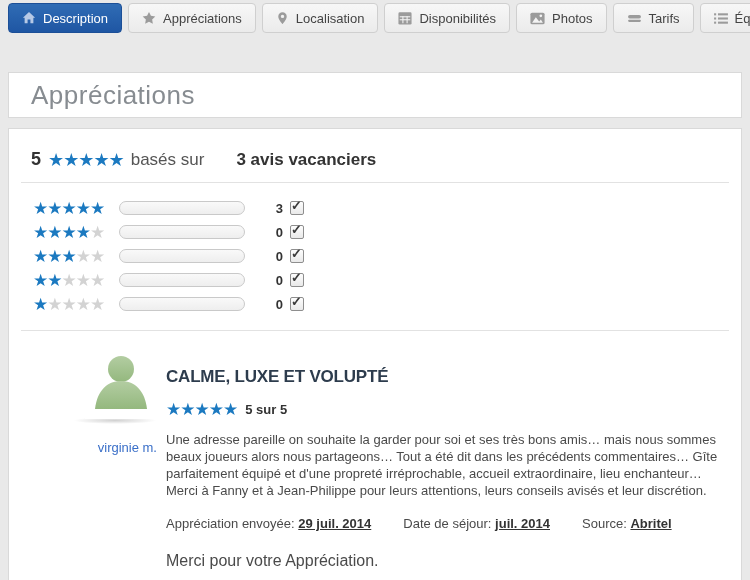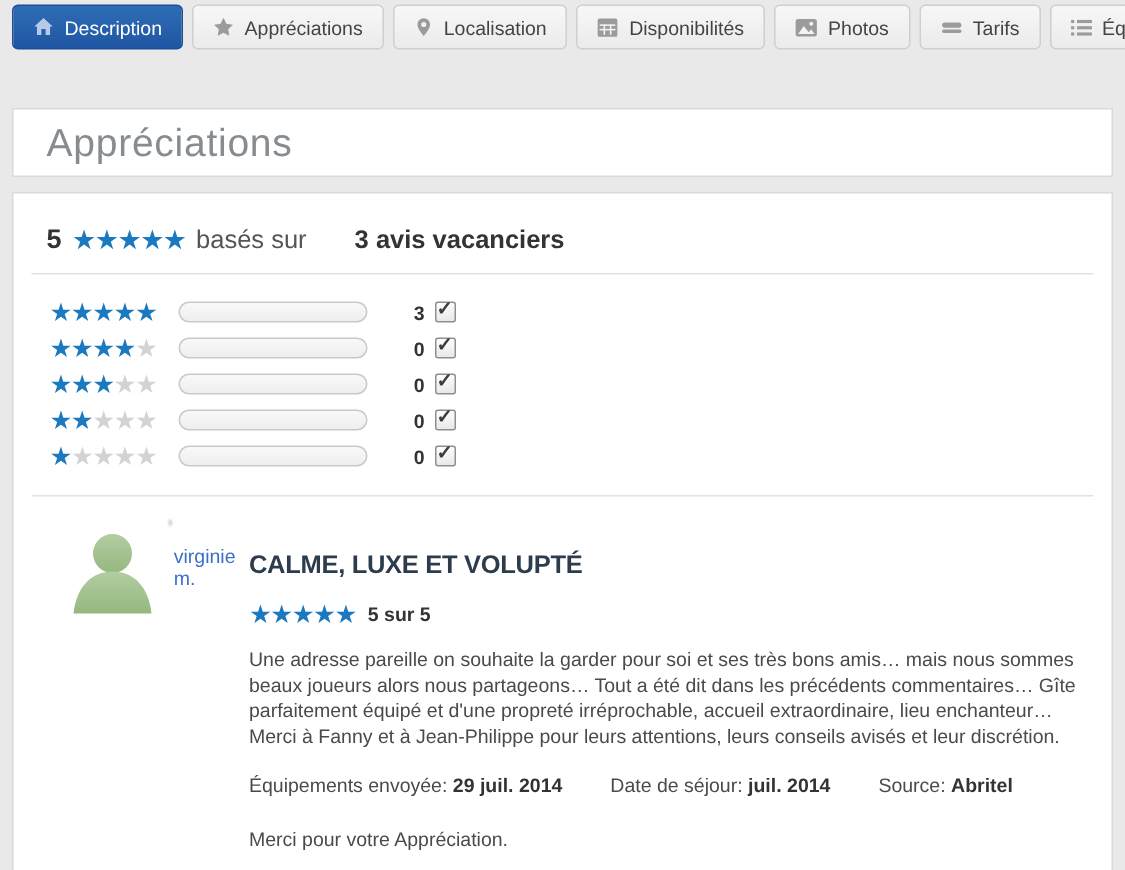--- a/index.html
+++ b/index.html
@@ -82,21 +82,21 @@
     cursor:pointer;
   }
   .checkbox::after{
     content:"✓";position:absolute;top:-4px;left:0px;
     font-size:13px;font-weight:bold;color:#3c3c3c;
   }
   .divider2{border:none;border-top:1px solid #e2e2e2;margin:14px 12px 0 12px;}
 
   
   .review{display:flex;padding:16px 22px 0 30px;}
-  .review-left{width:118px;flex:none;display:flex;flex-direction:row;align-items:flex-start;}
+  .review-left{width:118px;flex:none;display:flex;flex-direction:column;align-items:flex-end;}
   .avatar{
     width:72px;height:72px;background:#fff;position:relative;
   }
   .avatar svg{display:block;}
   .avatar-shadow{
     width:84px;height:7px;margin-top:-2px;border-radius:50%;
     background:radial-gradient(ellipse at center, rgba(0,0,0,.18), rgba(0,0,0,0) 70%);
   }
   .author{margin-top:16px;font-size:13px;color:#3a6fc8;cursor:pointer;}
   .review-right{flex:1;padding-left:9px;}
@@ -104,22 +104,22 @@
     font-size:17px;font-weight:bold;color:#2d3c4d;letter-spacing:-.2px;
     margin-top:20px;
   }
   .review-stars-row{display:flex;align-items:center;gap:8px;margin-top:14px;}
   .review-stars-row .stars{font-size:17px;}
   .score{font-size:13px;font-weight:bold;color:#333;}
   .review-body{
     margin-top:13px;font-size:13px;color:#4a4a4a;line-height:17px;max-width:585px;
   }
   .meta-row{display:flex;gap:32px;margin-top:17px;font-size:13px;color:#4a4a4a;}
-  .meta-item b{color:#333;}
-  .response{margin-top:21px;font-size:13px;color:#4a4a4a;}
+  .meta-item b{color:#333;text-decoration:underline;}
+  .response{margin-top:21px;font-size:16px;color:#4a4a4a;}
 </style>
 </head>
 <body>
 
 <div class="tabbar">
   <div class="tab active">
     <span class="ticon">
       <svg width="14" height="14" viewBox="0 0 16 16">
           <path class="g" d="M8 1.2 15 7.6 H13 V14 H9.6 V9.6 H6.4 V14 H3 V7.6 H1 Z"></path>
         </svg>
@@ -257,21 +257,21 @@
     </div>
     <div class="review-right">
       <div class="review-title">CALME, LUXE ET VOLUPTÉ</div>
       <div class="review-stars-row">
         <span class="stars">★★★★★</span>
         <span class="score">5 sur 5</span>
       </div>
       <div class="review-body">Une adresse pareille on souhaite la garder pour soi et ses très bons amis… mais nous sommes beaux joueurs alors nous partageons… Tout a été dit dans les précédents commentaires… Gîte parfaitement équipé et d'une propreté irréprochable, accueil extraordinaire, lieu enchanteur… Merci à Fanny et à Jean-Philippe pour leurs attentions, leurs conseils avisés et leur discrétion.</div>
       <div class="meta-row">
         <span class="meta-item">
-          <span>Équipements envoyée:</span> <b>29 juil. 2014</b>
+          <span>Appréciation envoyée:</span> <b>29 juil. 2014</b>
         </span>
         <span class="meta-item">
           <span>Date de séjour:</span> <b>juil. 2014</b>
         </span>
         <span class="meta-item">
           <span>Source:</span> <b>Abritel</b>
         </span>
       </div>
       <div class="response">Merci pour votre Appréciation.</div>
     </div>

